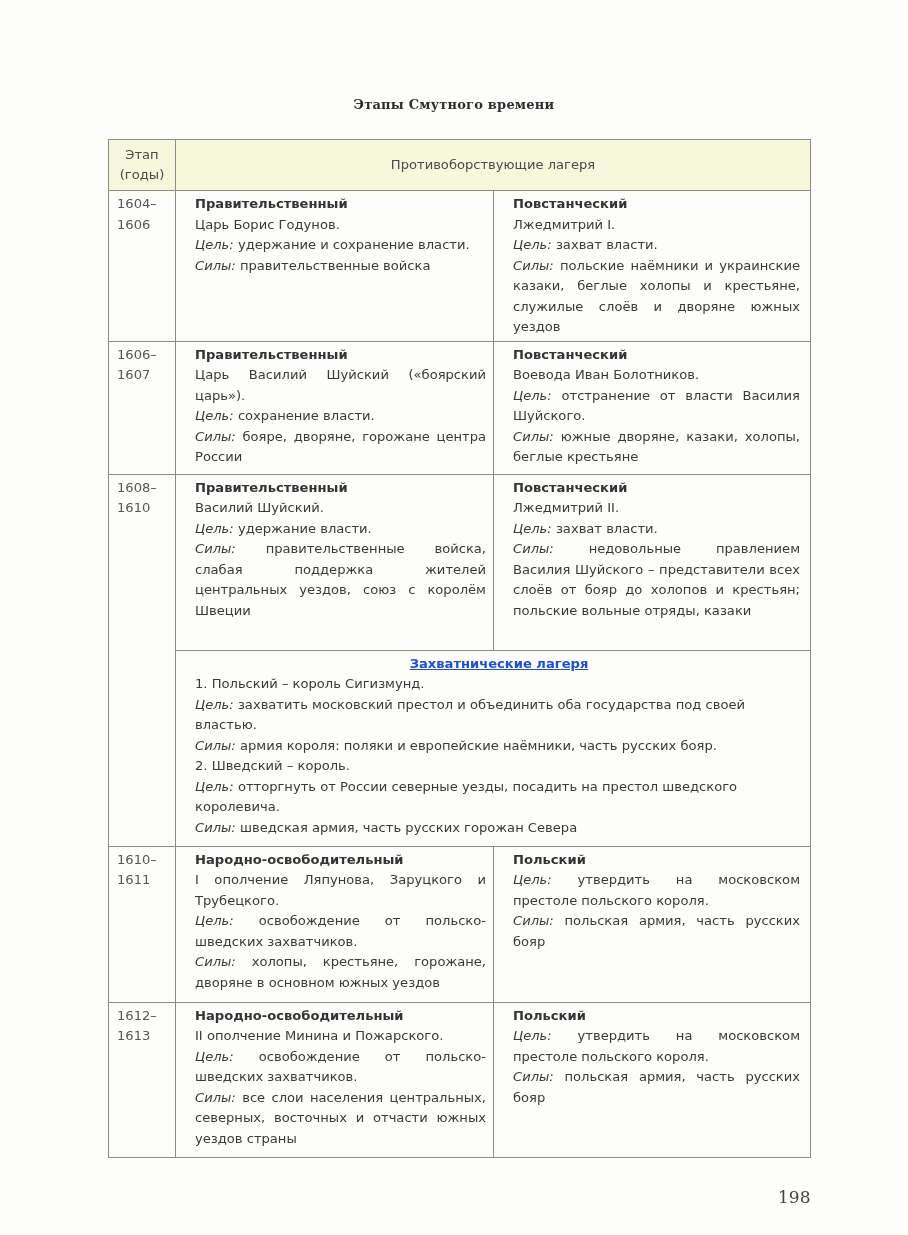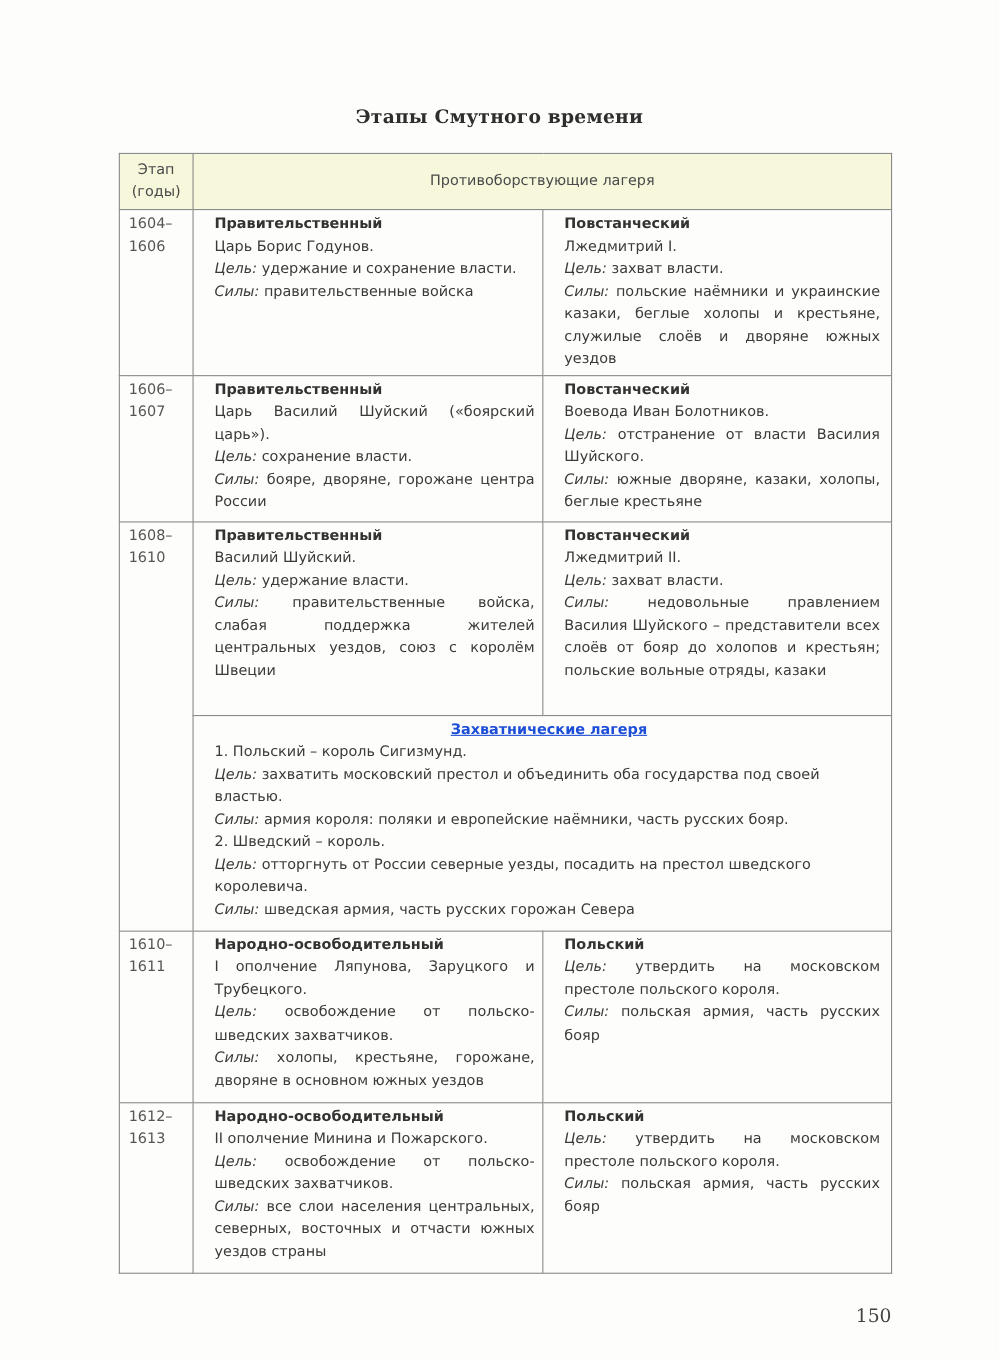--- a/index.html
+++ b/index.html
@@ -9,21 +9,21 @@
       position: relative;
       overflow: hidden;
       font-family: "DejaVu Sans", sans-serif;
       color: #3a3a3a;
     }
     .page-title {
       position: absolute; left: 0; right: 0; top: 97px;
       text-align: center;
       font-family: "DejaVu Serif", serif;
       font-weight: bold;
-      font-size: 17px;
+      font-size: 13px;
       color: #2e2e2e;
       letter-spacing: 0.2px;
     }
     table.stages {
       position: absolute; left: 108px; top: 139px;
       width: 702px;
       border-collapse: collapse;
       table-layout: fixed;
       font-size: 13.1px;
       line-height: 20.5px;
@@ -168,13 +168,13 @@
       </td>
       <td class="side right">
         <span class="camp">Польский</span>
         <span class="line"><span class="lbl">Цель:</span> <span>утвердить на московском престоле польского короля.</span></span>
         <span class="line"><span class="lbl">Силы:</span> <span>польская армия, часть русских бояр</span></span>
       </td>
     </tr>
   </tbody>
 </table>
 
-<div class="page-number">150</div>
+<div class="page-number">198</div>
 
 </body></html>

